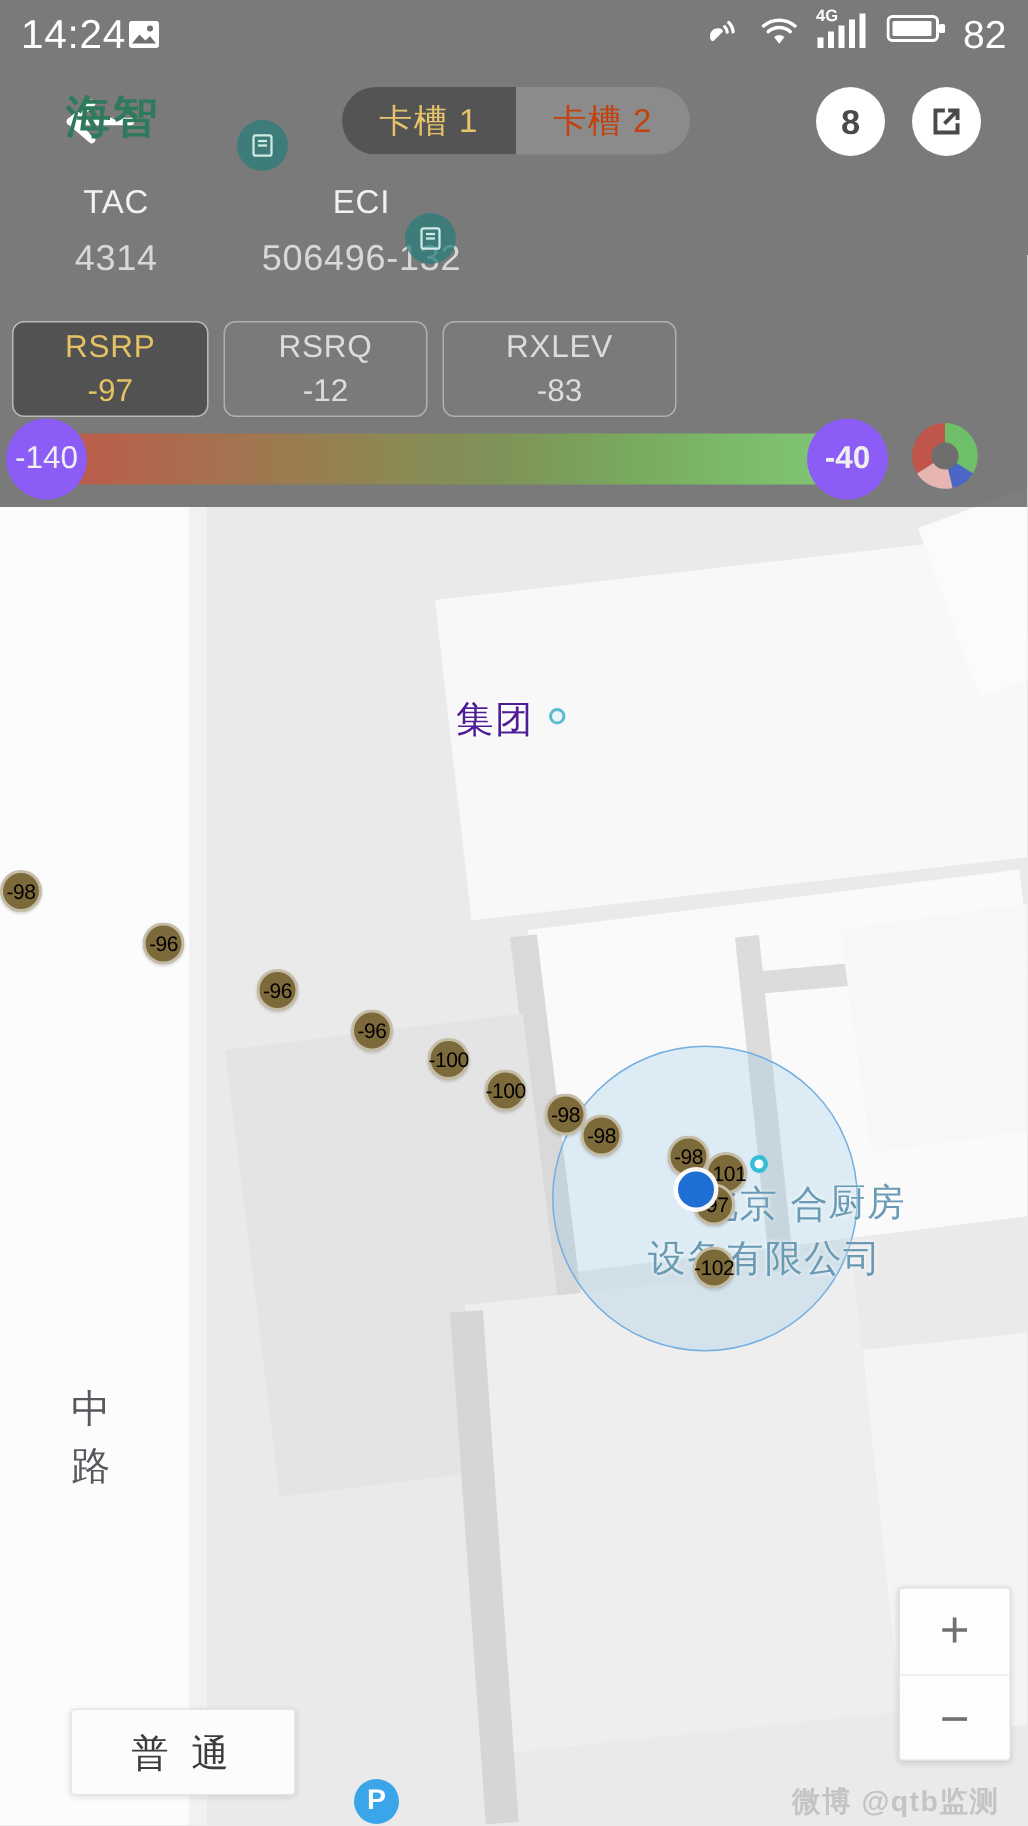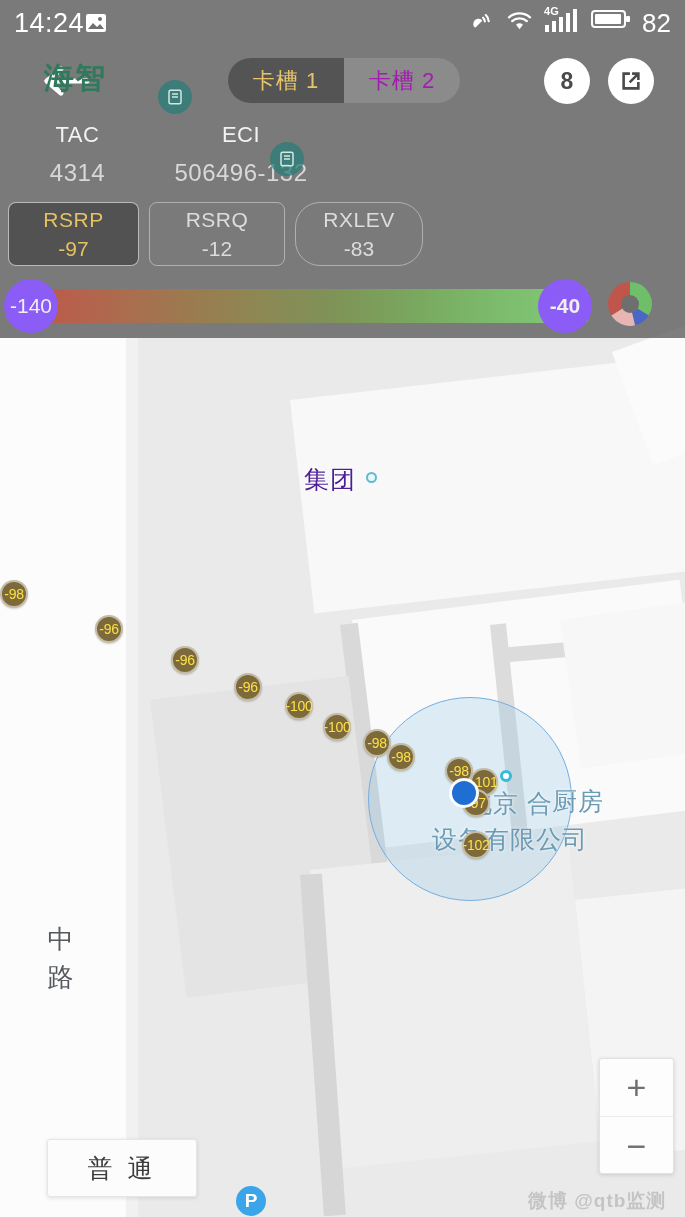--- a/index.html
+++ b/index.html
@@ -53,21 +53,21 @@
     position:absolute; left:228px; top:58px;
     width:232px; height:45px; border-radius:23px;
     background:rgba(255,255,255,0.13);
     display:flex; overflow:hidden;
   }
   .tab {
     flex:1; display:flex; align-items:center; justify-content:center;
     font-size:22px; letter-spacing:1px;
   }
   .tab.active { background:rgba(40,40,40,0.55); color:#e7c469; }
-  .tab.inactive { color:#a21caf; }
+  .tab.inactive { color:#c2410c; }
 
   .circbtn {
     position:absolute; top:58px; width:46px; height:46px; border-radius:50%;
     background:#ffffff; display:flex; align-items:center; justify-content:center;
     color:#4a4a4a;
   }
   #badgeBtn { left:544px; font-size:23px; font-weight:600; }
   #shareBtn { left:608px; }
 
   
@@ -84,26 +84,27 @@
 
   #kpiRow {
     position:absolute; left:8px; top:202px; width:672px; height:64px;
     display:flex; gap:10px;
   }
   .kpi {
     width:131px; height:64px; border-radius:8px;
     border:1px solid rgba(220,220,220,0.55);
     display:flex; flex-direction:column; align-items:center; justify-content:center;
     color:#dcdcdc;
+    margin-top:12px;
   }
   .kpi.sel { background:rgba(70,70,70,0.75); border-color:rgba(230,230,230,0.7); }
   .kpi.sel .kk, .kpi.sel .kv { color:#e3c164; }
   .kk { font-size:21px; letter-spacing:0.5px; }
   .kv { font-size:21px; margin-top:5px; }
-  #kRsrp{width:131px;} #kRsrq{width:136px;} #kRxlev{width:128px;border-radius:25px;}
+  #kRsrp{width:131px;} #kRsrq{width:136px;} #kRxlev{width:156px;}
 
   
   #legend { position:absolute; left:0; top:278px; width:685px; height:56px; }
   #gradbar {
     position:absolute; left:14px; top:11px; width:574px; height:34px;
     border-radius:4px;
     background:linear-gradient(90deg,#c0564b 0%,#b5634c 12%,#9c7a50 30%,#8a8a55 45%,#7f9257 55%,#79a85f 70%,#7cbd6d 85%,#82c97a 100%);
   }
   .gchip {
     position:absolute; top:1px; width:54px; height:54px; border-radius:50%;
@@ -156,21 +157,21 @@
   #poiRing {
     position:absolute; left:500px; top:770px; width:12px; height:12px;
     border-radius:50%; border:3px solid #35bcd6; background:#ffffff;
   }
 
   
   .marker {
     position:absolute; border-radius:50%;
     background:#7d6a3b;
     border:2px solid rgba(255,255,255,0.55);
-    color:#fde047;
+    color:#000000;
     display:flex; align-items:center; justify-content:center;
     font-size:14px; letter-spacing:-0.3px;
     box-shadow:0 1px 2px rgba(0,0,0,0.18);
   }
 
   
   #zoomCtl {
     position:absolute; left:599px; top:1058px; width:75px; height:116px;
     background:#fdfdfd; border:1px solid #e2e2e2; border-radius:3px;
     box-shadow:0 1px 4px rgba(0,0,0,0.14);

